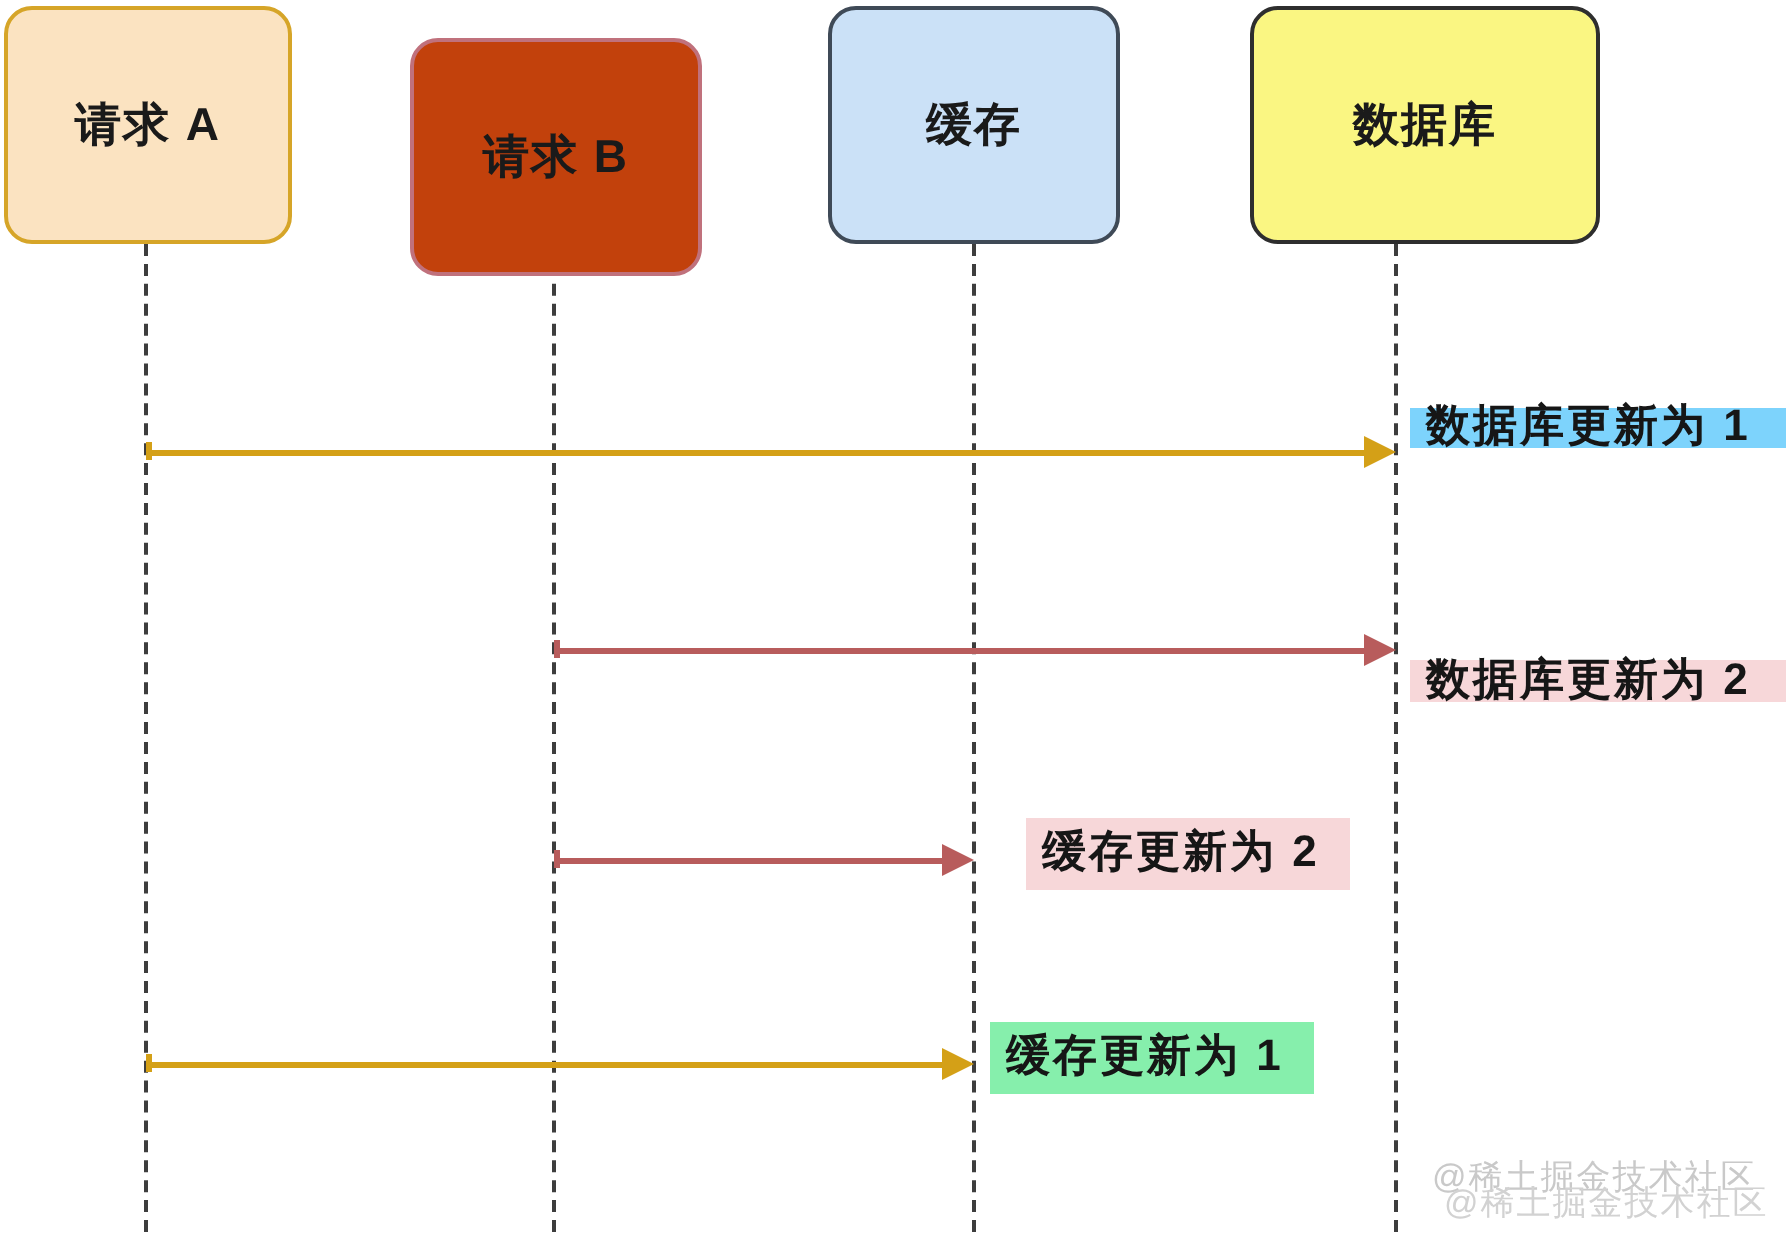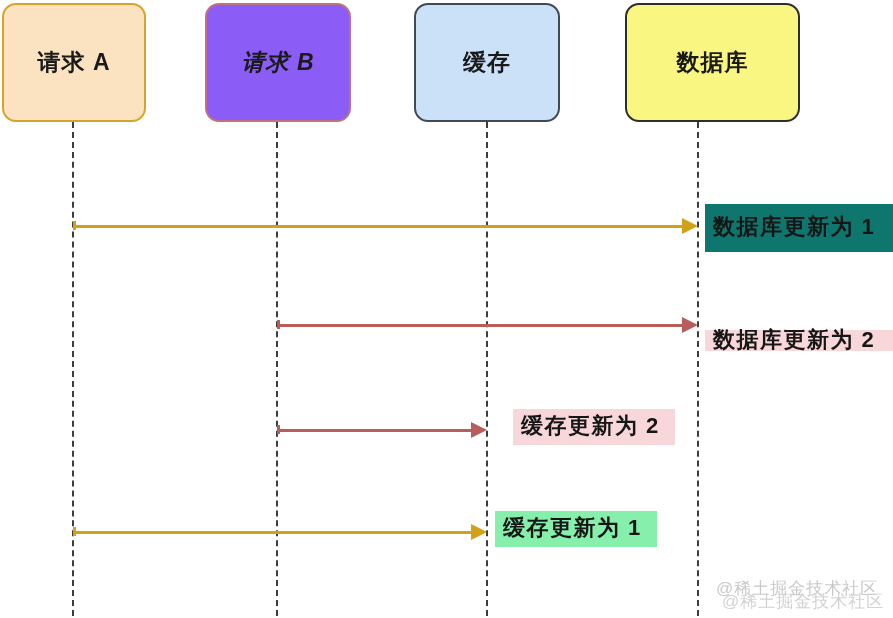--- a/index.html
+++ b/index.html
@@ -101,36 +101,36 @@
       <div class="lifeline" style="left: 72px; top: 122px; height: 494px; border-left-color: rgb(61, 61, 61);"></div>
       <div class="lifeline" style="left: 276px; top: 122px; height: 494px; border-left-color: rgb(61, 61, 61);"></div>
       <div class="lifeline" style="left: 486px; top: 122px; height: 494px; border-left-color: rgb(61, 61, 61);"></div>
       <div class="lifeline" style="left: 697px; top: 122px; height: 494px; border-left-color: rgb(61, 61, 61);"></div>
     </div>
 
   <div id="participants">
       <div class="participant" style="left: 2px; top: 3px; width: 144px; height: 119px; background: rgb(251, 227, 193); border-color: rgb(214, 165, 40);">
         <span class="plabel">请求 A</span>
       </div>
-      <div class="participant" style="left: 205px; top: 3px; width: 146px; height: 119px; background: #8b5cf6; border-color: rgb(192, 113, 124); font-style: italic;">
+      <div class="participant" style="left: 205px; top: 19px; width: 146px; height: 119px; background: #c2410c; border-color: rgb(192, 113, 124);">
         <span class="plabel">请求 B</span>
       </div>
       <div class="participant" style="left: 414px; top: 3px; width: 146px; height: 119px; background: rgb(203, 225, 247); border-color: rgb(63, 74, 87); text-align: right;">
         <span class="plabel">缓存</span>
       </div>
       <div class="participant" style="left: 625px; top: 3px; width: 175px; height: 119px; background: rgb(250, 246, 130); border-color: rgb(46, 46, 46);">
         <span class="plabel">数据库</span>
       </div>
     </div>
 
   <div id="messages">
       <div class="msg-line" style="left: 73px; top: 225px; width: 611px; background: rgb(212, 160, 23);"></div>
       <div class="msg-tail" style="left: 73px; top: 221px; background: rgb(212, 160, 23);"></div>
       <div class="msg-head" style="left: 682px; top: 218px; border-left: 16px solid rgb(212, 160, 23);"></div>
-      <div class="msg-label" style="left: 705px; top: 204px; min-width: 188px; height: 48px; background: #0f766e;">数据库更新为 1</div>
+      <div class="msg-label" style="left: 705px; top: 204px; min-width: 188px; height: 20px; background: #7dd3fc;">数据库更新为 1</div>
       <div class="msg-line" style="left: 277px; top: 324px; width: 407px; background: rgb(184, 92, 92);"></div>
       <div class="msg-tail" style="left: 277px; top: 320px; background: rgb(184, 92, 92);"></div>
       <div class="msg-head" style="left: 682px; top: 317px; border-left: 16px solid rgb(184, 92, 92);"></div>
       <div class="msg-label" style="left: 705px; top: 304px; min-width: 188px; height: 21px; background: rgb(247, 215, 217); margin-top: 26px;">数据库更新为 2</div>
       <div class="msg-line" style="left: 277px; top: 429px; width: 196px; background: rgb(184, 92, 92);"></div>
       <div class="msg-tail" style="left: 277px; top: 425px; background: rgb(184, 92, 92);"></div>
       <div class="msg-head" style="left: 471px; top: 422px; border-left: 16px solid rgb(184, 92, 92);"></div>
       <div class="msg-label" style="left: 513px; top: 409px; min-width: 162px; height: 36px; background: rgb(247, 215, 217);">缓存更新为 2</div>
       <div class="msg-line" style="left: 73px; top: 531px; width: 400px; background: rgb(212, 160, 23);"></div>
       <div class="msg-tail" style="left: 73px; top: 527px; background: rgb(212, 160, 23);"></div>

